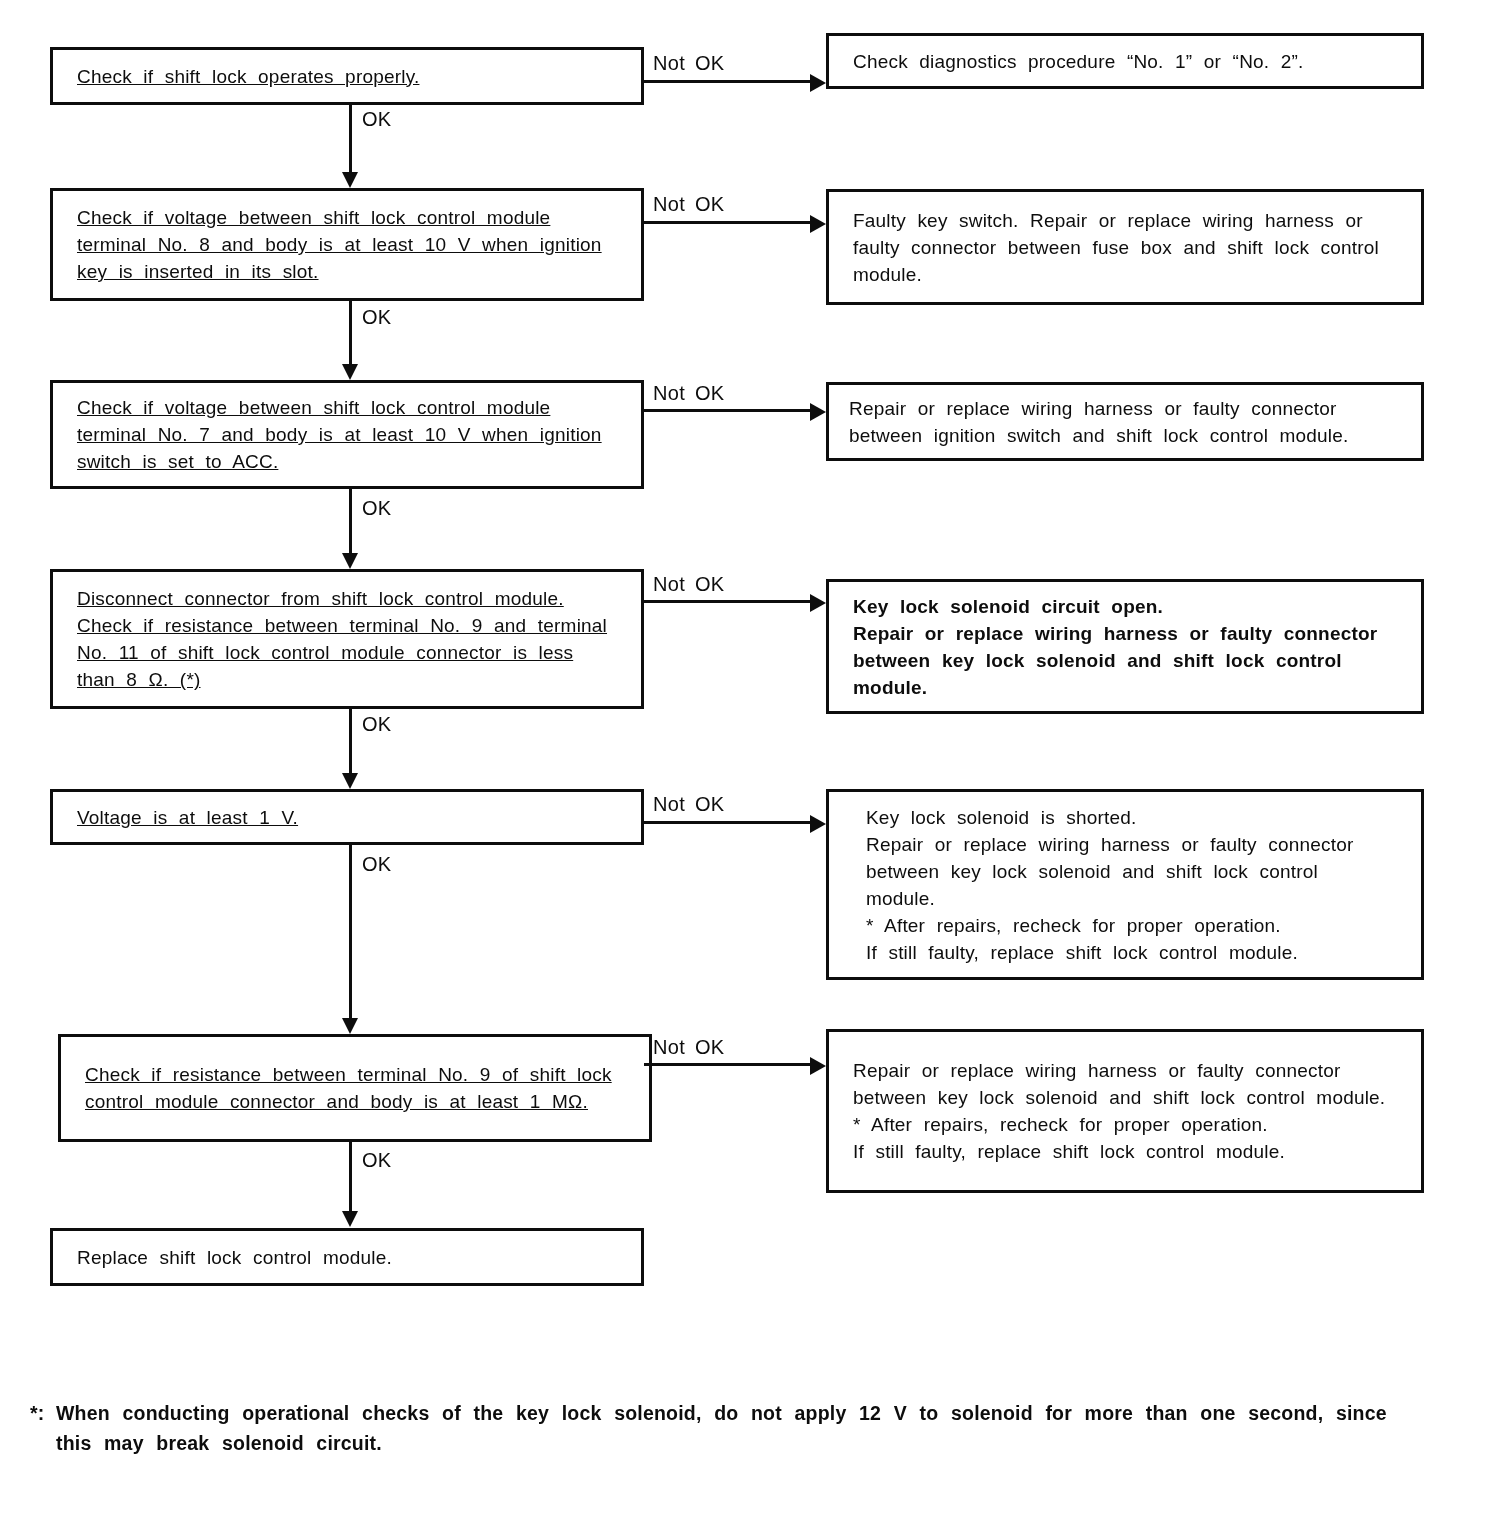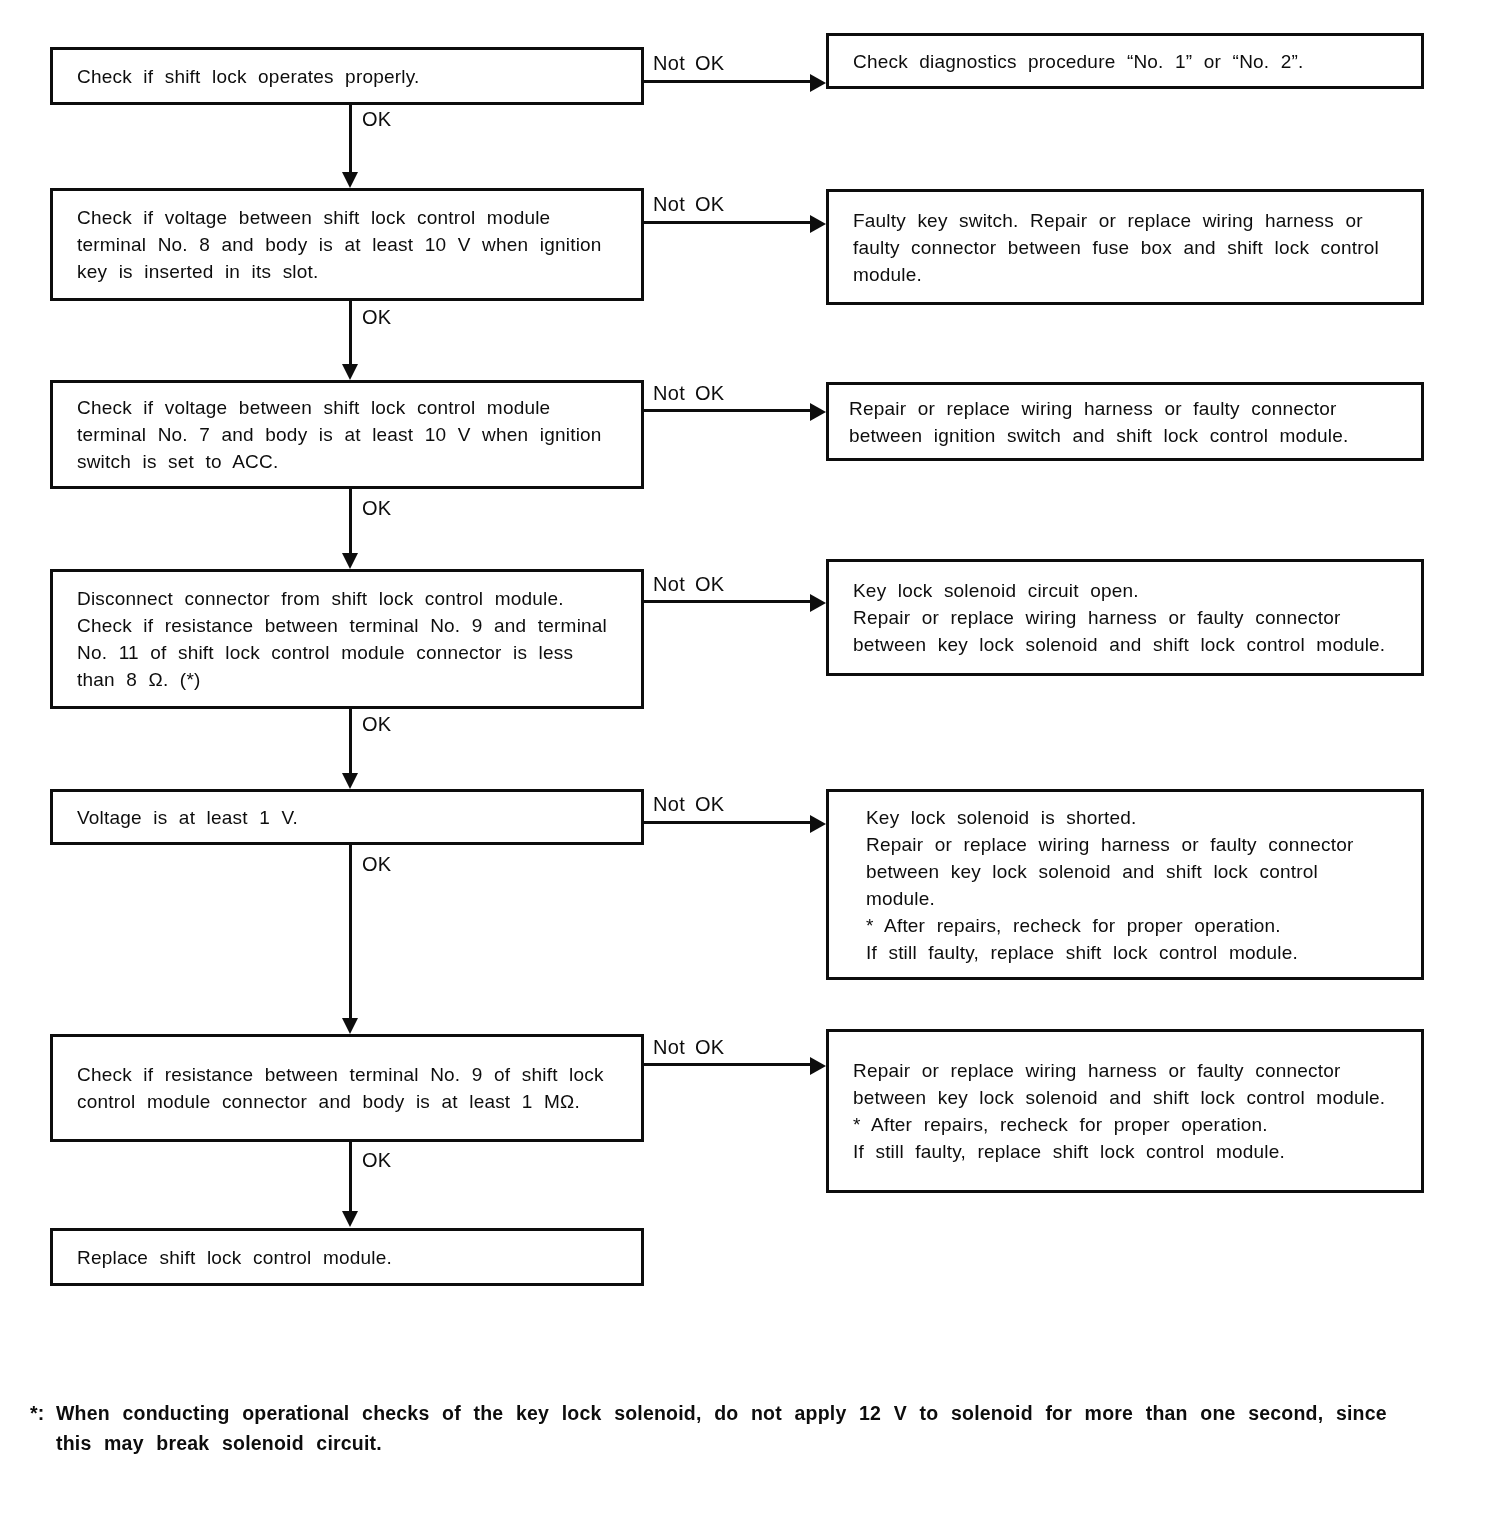--- a/index.html
+++ b/index.html
@@ -19,29 +19,29 @@
     box-sizing:border-box;
     padding:8px 24px;
   }
   .box .box-text{
     font-size:19px;
     line-height:27px;
     letter-spacing:0.2px;
     word-spacing:6px;
     white-space:pre-line;
   }
-  .check{left:50px;width:594px;}
+  .check{left:50px;width:594px;text-decoration:underline;}
   .remedy{left:826px;width:598px;}
 
   .c0{top:47px;height:58px;}   .r0{top:33px;height:56px;}
   .c1{top:188px;height:113px;} .r1{top:189px;height:116px;}
   .c2{top:380px;height:109px;} .r2{top:382px;height:79px;padding-left:20px;}
-  .c3{top:569px;height:140px;} .r3{top:559px;height:117px;}
+  .c3{top:569px;height:140px;} .r3{top:579px;height:135px;font-weight:bold;}
   .c4{top:789px;height:56px;}  .r4{top:789px;height:191px;padding-left:37px;}
-  .c5{top:1034px;height:108px;}.r5{top:1029px;height:164px;}
+  .c5{top:1034px;height:108px;margin-left:8px;}.r5{top:1029px;height:164px;}
   .final-box{left:50px;width:594px;top:1228px;height:58px;}
 
   .vline{position:absolute;left:349px;width:3px;background:#0d0d0d;}
   .vhead{position:absolute;left:342px;width:0;height:0;
     border-left:8px solid transparent;border-right:8px solid transparent;
     border-top:16px solid #0d0d0d;}
   .v0{top:105px;height:70px;} .v0h{top:172px;}
   .v1{top:301px;height:64px;} .v1h{top:364px;}
   .v2{top:489px;height:66px;} .v2h{top:553px;}
   .v3{top:709px;height:66px;} .v3h{top:773px;}

